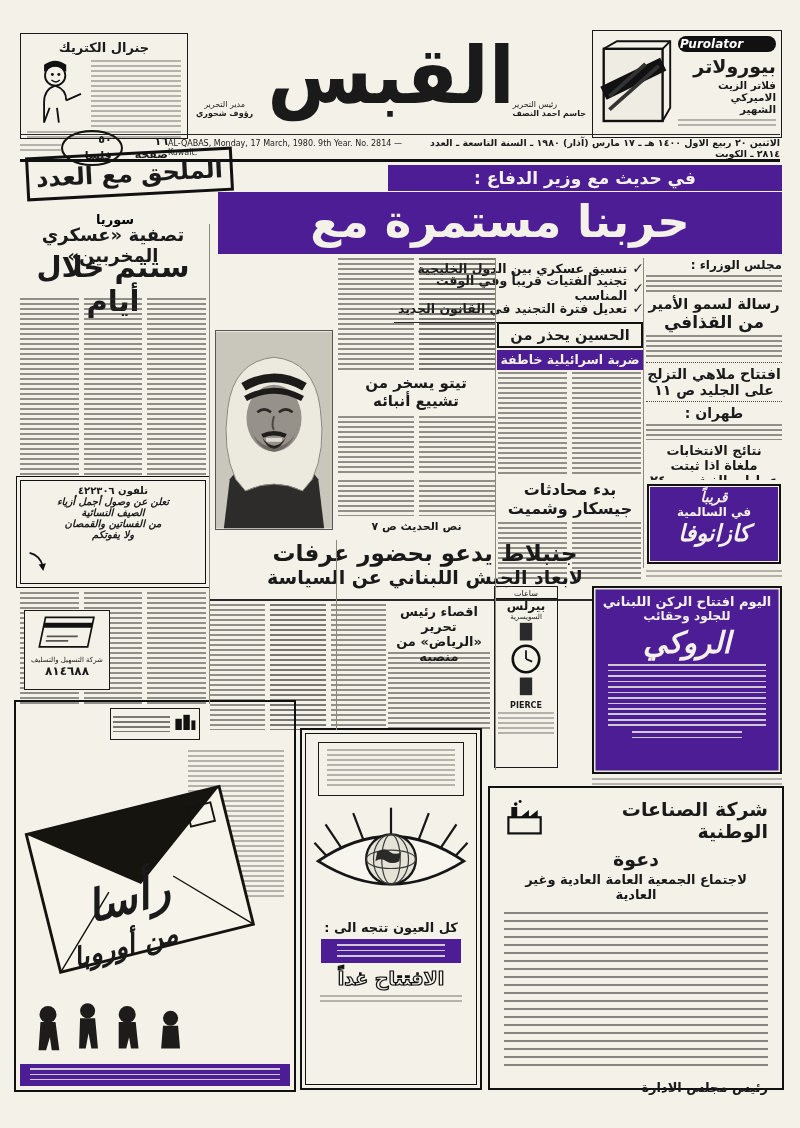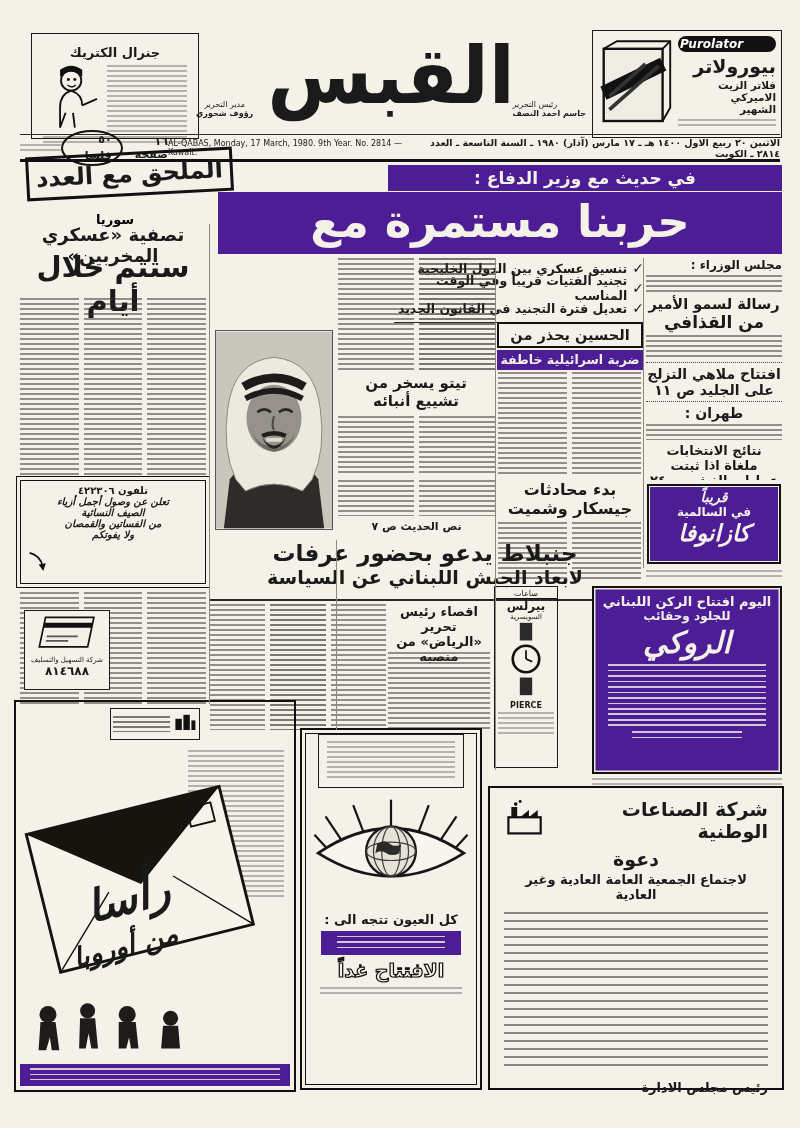--- a/index.html
+++ b/index.html
@@ -24,21 +24,21 @@
   .dotted{border-top:1.5px dotted #4a4a46;margin:3px 0}
   .serifit{font-family:"DejaVu Serif",serif;font-style:italic;font-weight:900}
   .oval{display:inline-block;border:2px solid #14130f;border-radius:50%;padding:0 9px;font-weight:bold;font-size:11px;line-height:16px}
   .outlinetxt{color:#f4f1e8;-webkit-text-stroke:1.2px #111;text-shadow:0 0 1px #111}
 </style>
 </head>
 <body>
 
 <div class="sheet">
 
-  <div class="abs bordered" style="left:31px;top:33px;width:168px;height:106px;padding:11px">
+  <div class="abs bordered" style="left:20px;top:33px;width:168px;height:106px;padding:6px">
     <div class="ctr b" style="font-size:13px">جنرال الكتريك</div>
     <div style="display:flex;gap:4px;height:72px;margin-top:2px">
       <div class="ft light" style="flex:1;margin-top:3px"></div>
       <span>
         <svg viewBox="0 0 64 78" width="60" height="72">
           <g stroke="#111" stroke-width="2" fill="none">
             <circle cx="30" cy="20" r="11" fill="#f4f1e8"></circle>
             <path d="M19 14 q11 -9 22 0 l0 -5 q-11 -8 -22 0 z" fill="#111"></path>
             <path d="M30 31 q-12 4 -12 18 l0 22"></path>
             <path d="M30 31 q12 4 12 16"></path>
@@ -335,21 +335,21 @@
           <circle cx="150" cy="30" r="8"></circle>
             <path d="M142 38 h16 l2 24 h-20 z"></path>
         </g>
       </svg>
     </span>
     <div class="abs blackbox" style="left:4px;right:4px;bottom:4px;height:22px;padding:4px 10px">
       <div class="ftinv" style="height:12px"></div>
     </div>
   </div>
 
-  <div class="abs ctr" style="left:300px;top:728px;width:182px;height:362px;border:2px solid #111;outline:1px solid #111;outline-offset:-6px;padding-top:4px">
+  <div class="abs ctr" style="left:300px;top:728px;width:182px;height:362px;border:2px solid #111;outline:1px solid #111;outline-offset:-6px;padding-top:12px">
     <div class="bordered" style="width:146px;height:54px;margin:0 auto;padding:6px 8px">
       <div class="ft light" style="height:38px"></div>
     </div>
     <span style="display:block;margin-top:8px">
       <svg viewBox="0 0 170 115" width="158" height="106">
         <g stroke="#161616" stroke-width="2.4">
           <line x1="85" y1="50" x2="85" y2="4"></line>
           <line x1="60" y1="52" x2="44" y2="10"></line>
           <line x1="110" y1="52" x2="126" y2="10"></line>
           <line x1="38" y1="58" x2="14" y2="22"></line>

